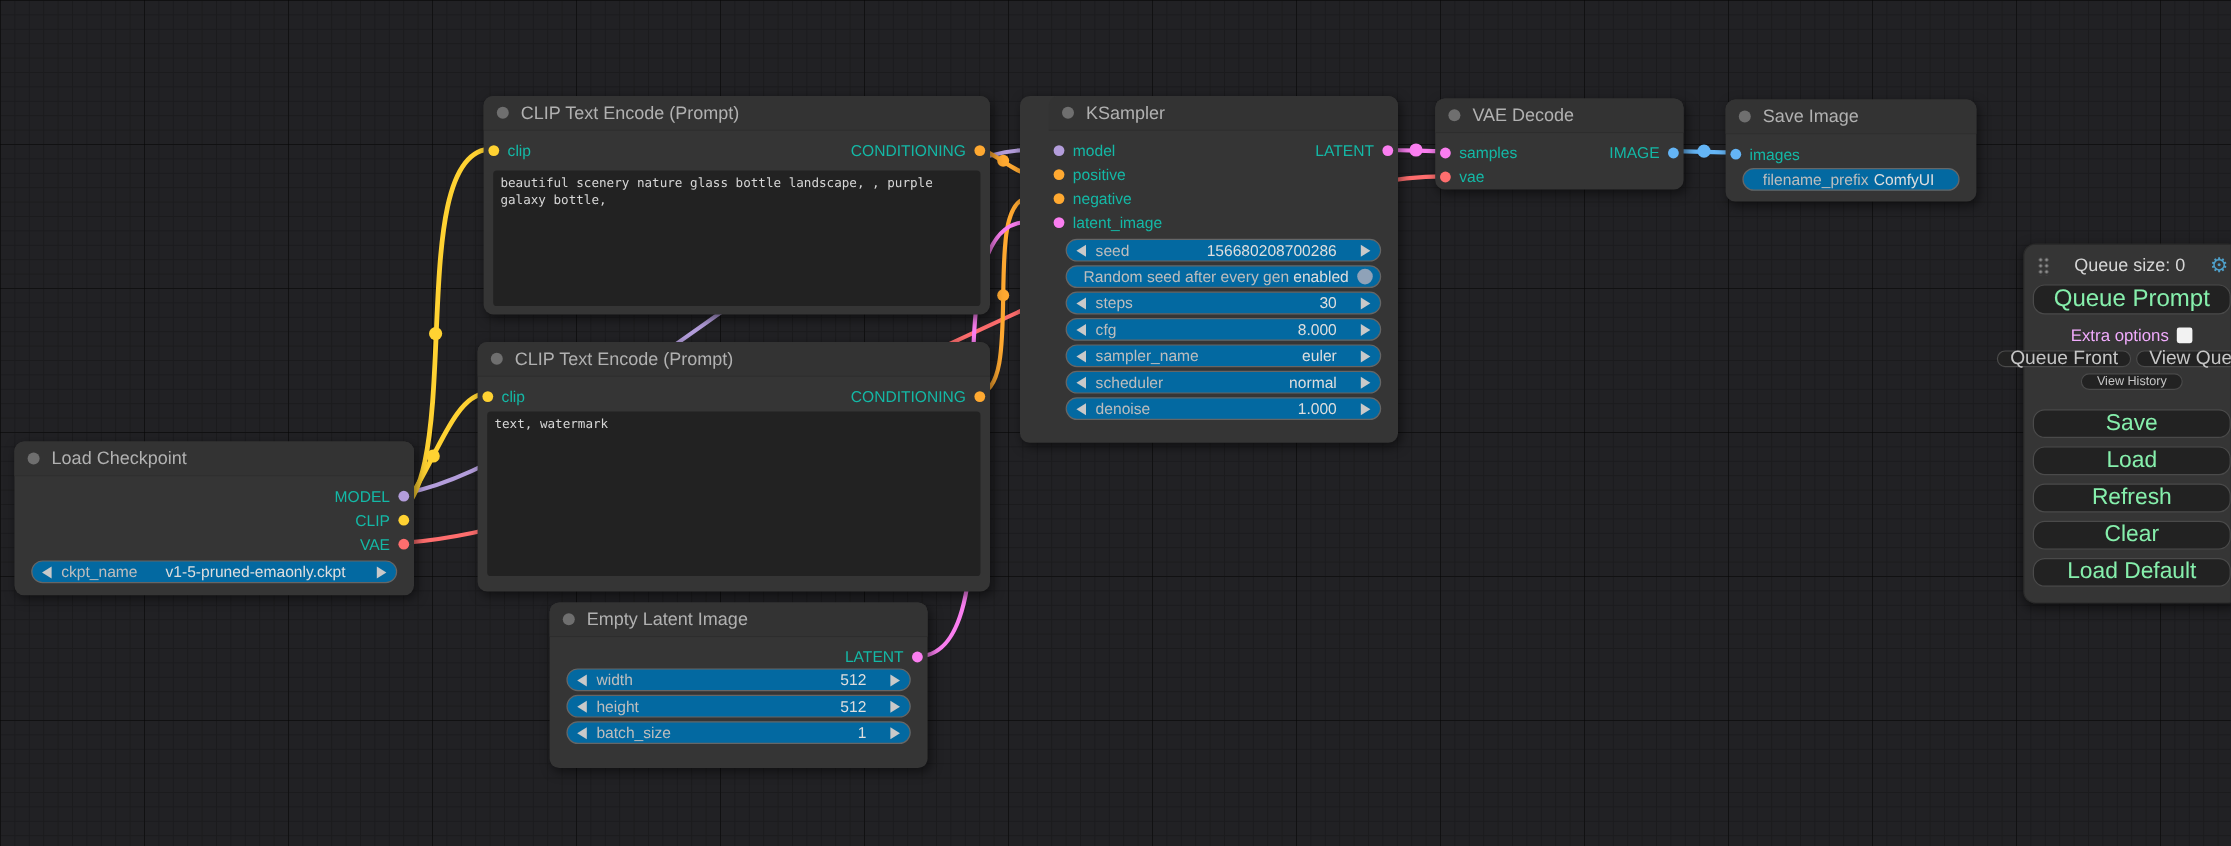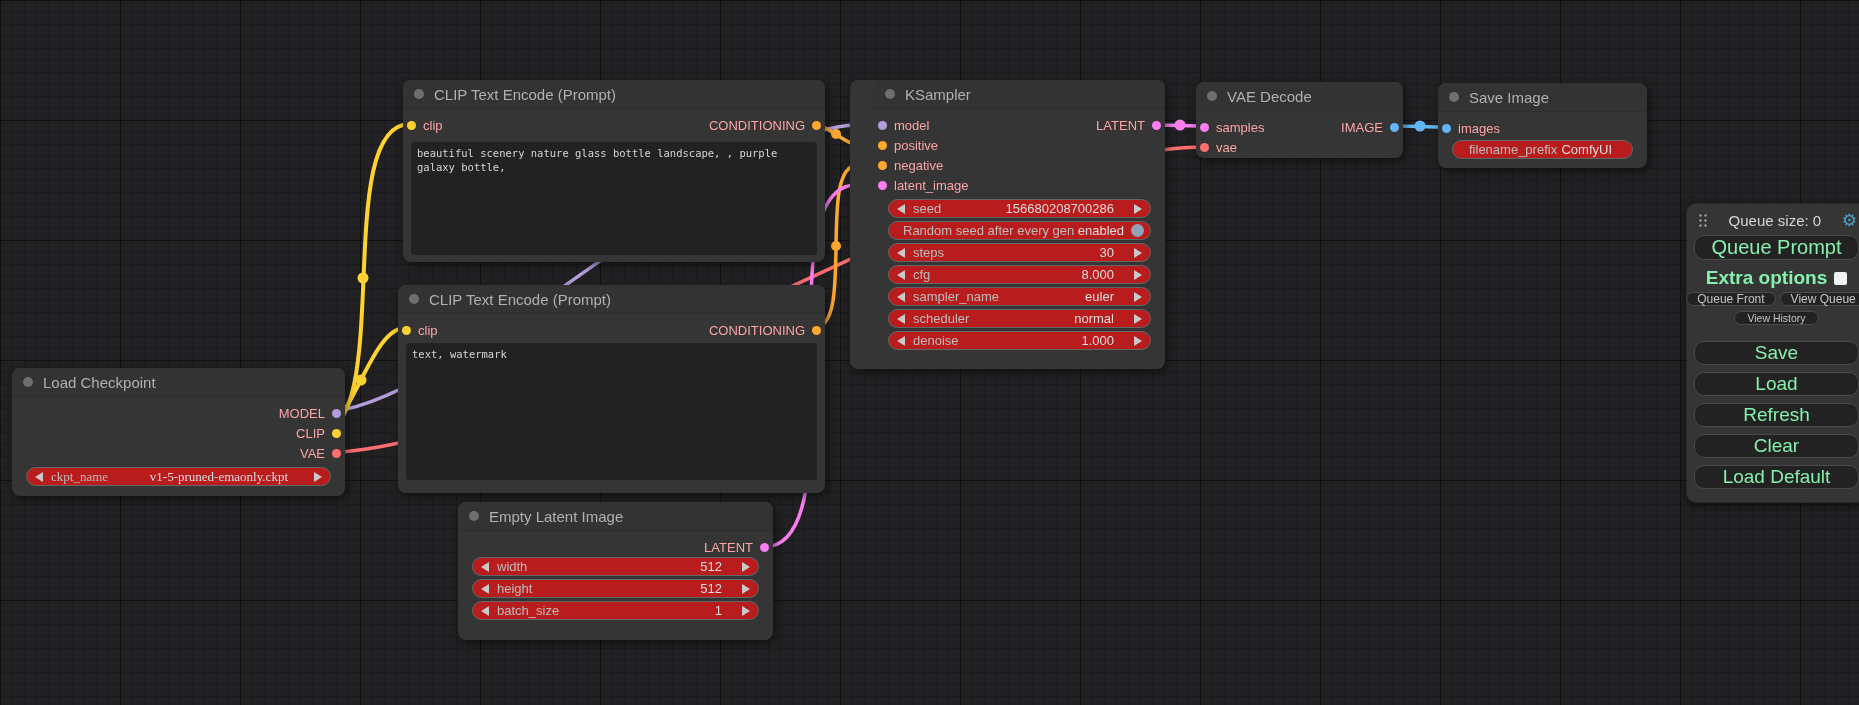--- a/index.html
+++ b/index.html
@@ -22,32 +22,32 @@
     position:absolute;z-index:2;background:#353535;border-radius:8px;
     box-shadow:2px 3px 9px rgba(0,0,0,.5);box-sizing:border-box;color:#a8a8a8;
   }
   .node-title{
     height:28px;background:#333333;border-radius:8px 8px 0 0;
     display:flex;align-items:center;color:#b1b1b1;font-size:15px;
     border-bottom:1px solid #2d2d2d;white-space:nowrap;
   }
   .title-dot{width:10px;height:10px;border-radius:50%;background:#6f6f6f;margin:0 10px 0 11px;flex:none;}
   .slots{padding-top:6px;}
-  .slot-row{display:flex;align-items:center;height:20px;font-size:13px;color:#fca5a5;}
+  .slot-row{display:flex;align-items:center;height:20px;font-size:13px;color:#14b8a6;}
   .slot-dot{width:9px;height:9px;border-radius:50%;flex:none;}
   .in-part{display:flex;align-items:center;}
   .in-part .slot-dot{margin-left:4px;margin-right:7px;}
   .out-part{display:flex;align-items:center;margin-left:auto;}
   .out-part .slot-dot{margin-left:7px;margin-right:4px;}
   .c-model{background:#B39DDB;}  .c-clip{background:#FFD232;}
   .c-vae{background:#FF6E6E;}    .c-cond{background:#FFA931;}
   .c-latent{background:#FA7EF0;} .c-image{background:#64B5F6;}
 
   .widget{
-    height:19px;margin:2px 14px 3px 14px;background:#b91c1c;border:1px solid #666;
+    height:19px;margin:2px 14px 3px 14px;background:#0369a1;border:1px solid #666;
     border-radius:10px;display:flex;align-items:center;font-size:13px;
     color:#bdbdbd;padding:0 8px;box-sizing:border-box;white-space:nowrap;
   }
   .arr-l{width:0;height:0;border-top:5px solid transparent;border-bottom:5px solid transparent;
          border-right:8px solid #c9c9c9;margin-right:8px;flex:none;}
   .arr-r{width:0;height:0;border-top:5px solid transparent;border-bottom:5px solid transparent;
          border-left:8px solid #c9c9c9;margin-left:8px;flex:none;}
   .w-value{margin-left:auto;color:#dedede;margin-right:12px;}
   .w-value.center{margin-right:18px;}
   .toggle-circle{width:13px;height:13px;border-radius:50%;background:#8FA2B8;margin-left:7px;margin-right:-2px;flex:none;}
@@ -73,24 +73,24 @@
   .qp-title{flex:1;text-align:center;font-size:15px;color:#d6d6d6;}
   .gear{font-size:17px;color:#4E9FC9;margin-right:2px;line-height:1;}
   .btn{
     background:#222;border:1px solid #4a4a4a;border-radius:10px;color:#86efac;
     display:flex;align-items:center;justify-content:center;box-sizing:border-box;
     cursor:default;white-space:nowrap;
   }
   .btn-big{height:24px;font-size:19px;margin-bottom:7px;}
   .btn-queue{height:25px;font-size:20px;margin-bottom:9px;}
   .extra-row{display:flex;align-items:center;justify-content:center;gap:7px;height:18px;margin-bottom:5px;}
-  .extra-label{font-size:19px;color:#86efac;font-weight:bold;}
+  .extra-label{font-size:14px;color:#f0abfc;}
   .checkbox{width:13px;height:13px;background:#f2f2f2;border-radius:2px;}
   .small-row{display:flex;gap:4px;justify-content:center;margin-bottom:5px;}
-  .btn-small{height:14px;font-size:12px;border-radius:7px;padding:0 10px;color:#c6c6c6;flex:1;}
+  .btn-small{height:14px;font-size:16px;border-radius:7px;padding:0 10px;color:#c6c6c6;flex:1;}
   .btn-history{height:14px;font-size:10.5px;border-radius:7px;padding:0 12px;color:#c6c6c6;align-self:center;margin-bottom:16px;}
 </style>
 </head>
 <body>
 
 <div class="stage">
 
   <svg class="wires" width="1859" height="705">
     <g fill="none" stroke-width="3.5" stroke-linecap="round">
       <path d="M317,413 C453,413 725,125 857,125" stroke="#B39DDB"></path>
@@ -131,21 +131,21 @@
             <span class="slot-dot c-clip"></span>
           </div>
         </div>
       <div class="slot-row">
           <div class="out-part">
             <span>VAE</span>
             <span class="slot-dot c-vae"></span>
           </div>
         </div>
     </div>
-    <div class="widget" style="margin-top:4px;font-family:Liberation Serif, serif;">
+    <div class="widget" style="margin-top:4px;">
       <span class="arr-l"></span>
       <span>ckpt_name</span>
       <span class="w-value center">v1-5-pruned-emaonly.ckpt</span>
       <span class="arr-r"></span>
     </div>
   </div>
 
   <div class="node" style="left:403px;top:80px;width:422px;height:182px;">
     <div class="node-title">
       <span class="title-dot"></span>

